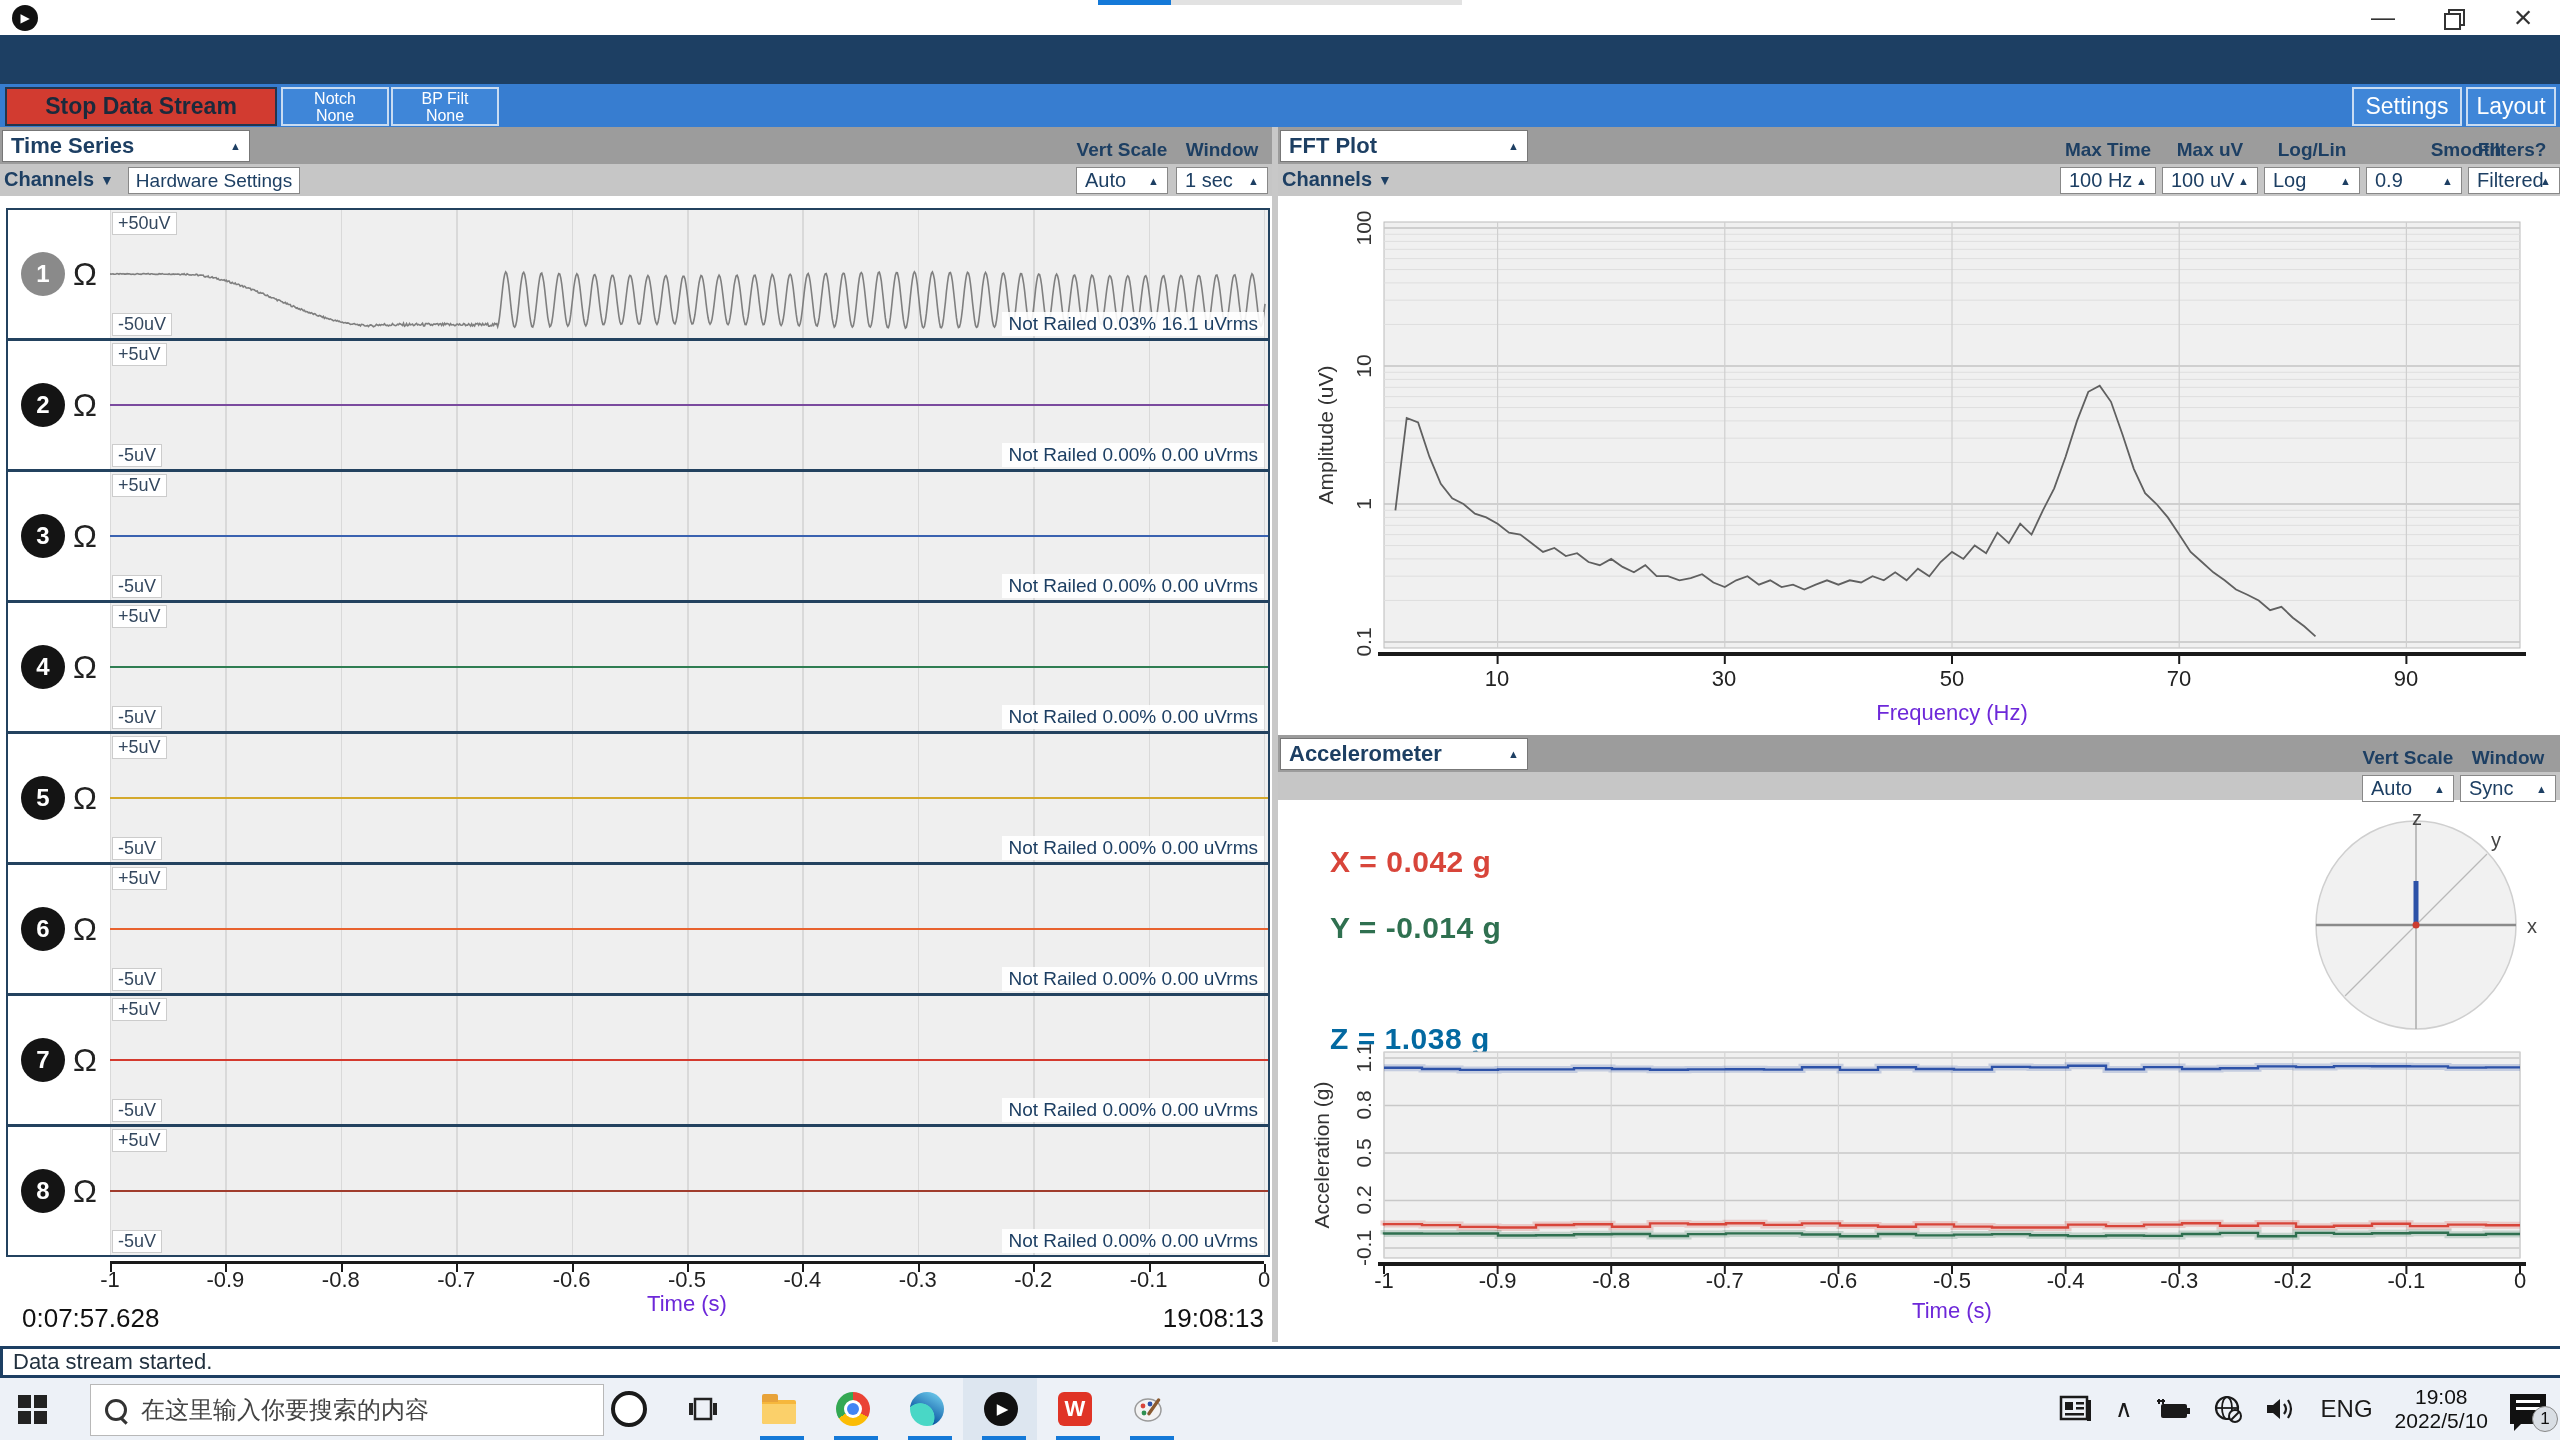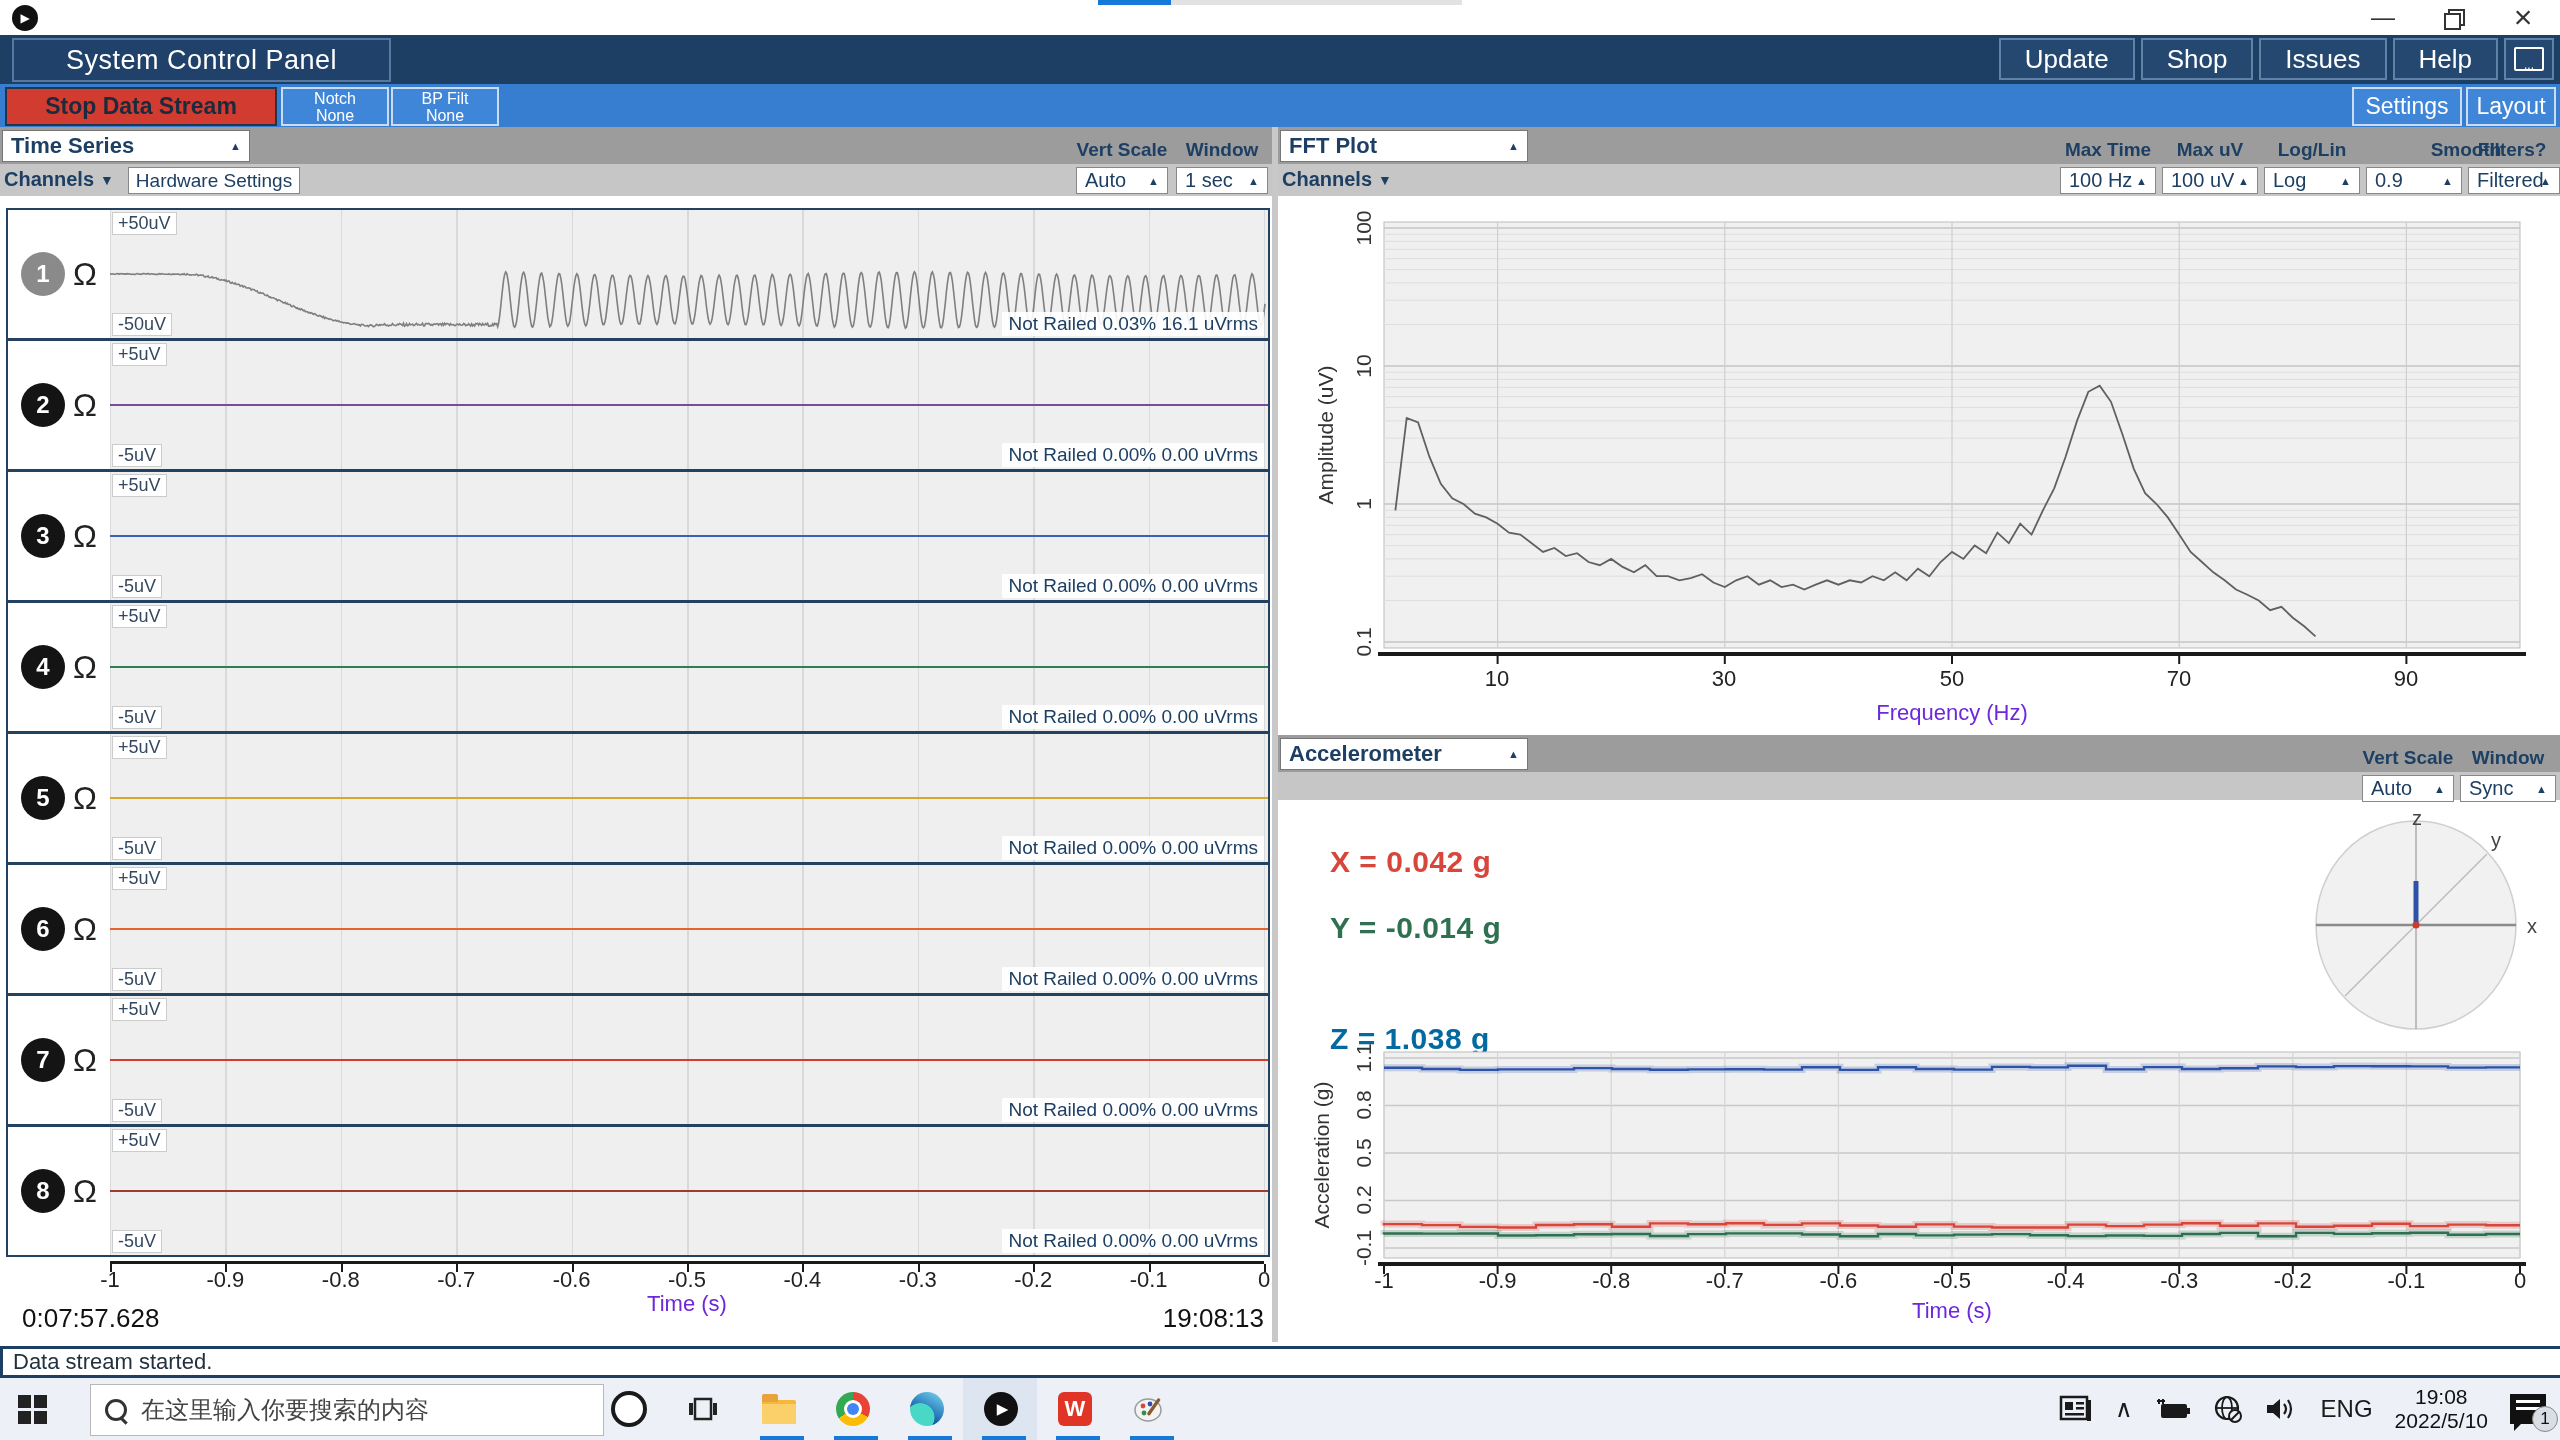--- a/index.html
+++ b/index.html
@@ -126,32 +126,20 @@
     <div class="winctl" id="btn-restore" style="left:2436px;">
         <span class="r1"></span>
         <span class="r2"></span>
       </div>
     <div class="winctl" style="left:2506px;font-size:32px;">
         <span>×</span>
       </div>
   </div>
 
   <div id="titlebar">
-    <div id="title-box">System Control Panel</div>
-    <div id="titlebar-buttons">
-      <div class="tb-btn">Update</div>
-      <div class="tb-btn">Shop</div>
-      <div class="tb-btn">Issues</div>
-      <div class="tb-btn">Help</div>
-      <div class="tb-btn small">
-        <span class="console-glyph">
-            <span>...</span>
-          </span>
-      </div>
-    </div>
   </div>
 
   <div id="toolbar">
     <div id="stop-btn">Stop Data Stream</div>
     <div class="filt-btn" style="left:281px;">
       <span>Notch</span>
       <span>None</span>
     </div>
     <div class="filt-btn" style="left:391px;">
       <span>BP Filt</span>

